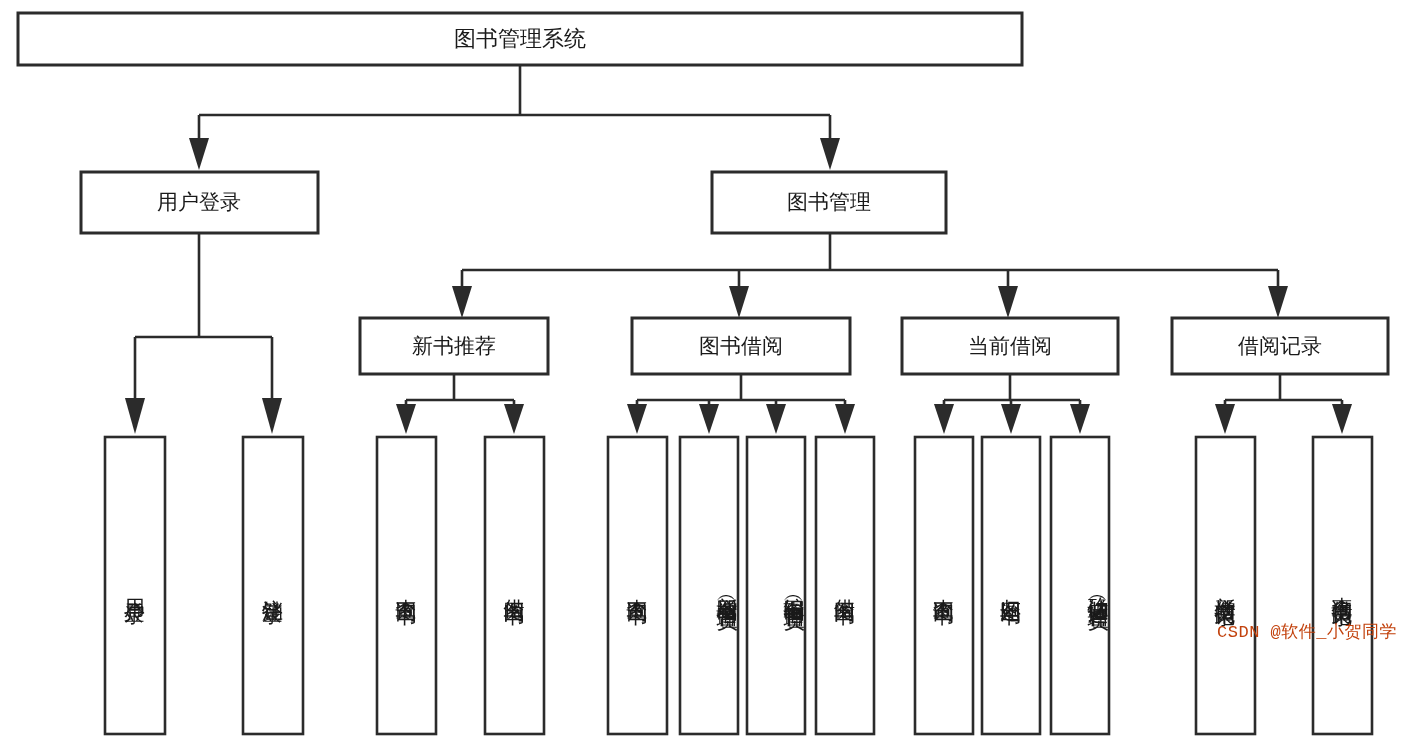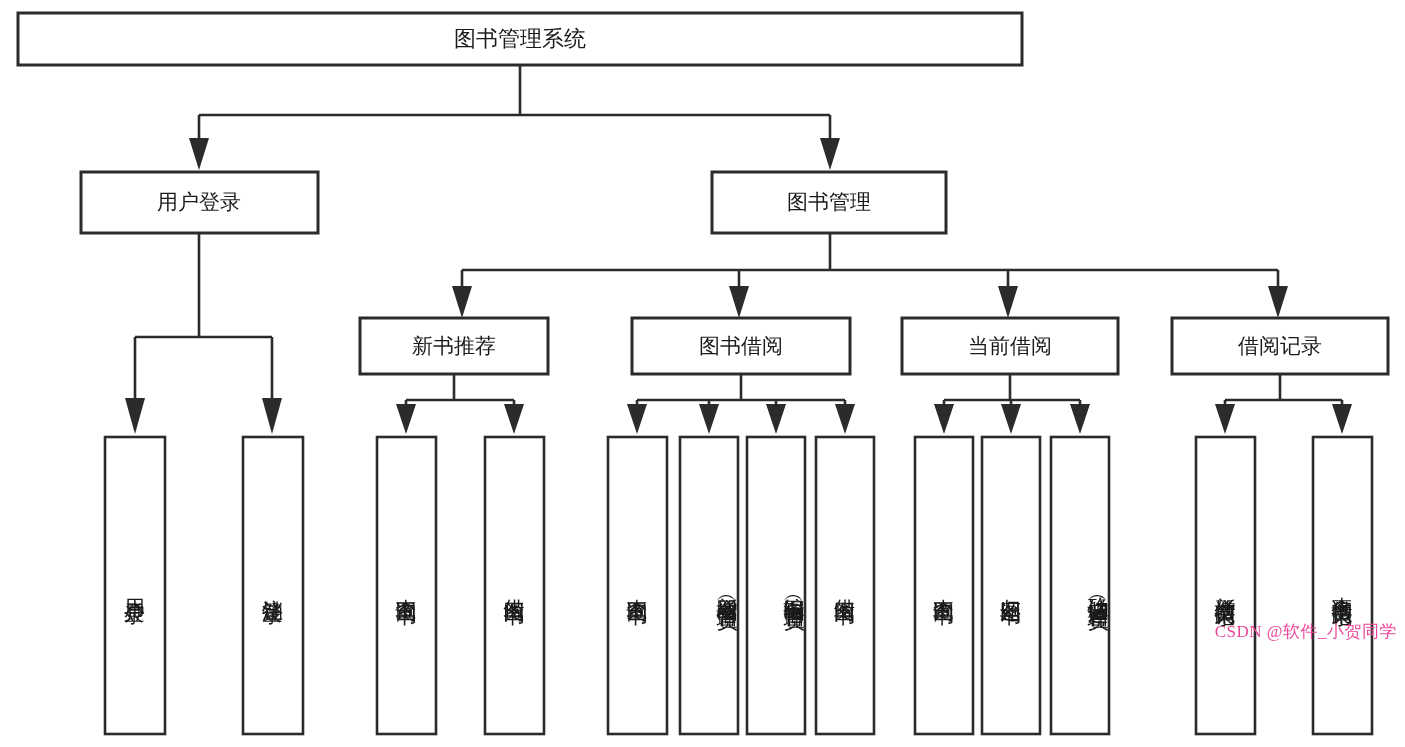--- a/index.html
+++ b/index.html
@@ -62,23 +62,23 @@
     letter-spacing: 2px;
     line-height: 1;
     text-align: center;
     white-space: nowrap;
     pointer-events: none;
   }
   .watermark {
     position: absolute;
     right: 8px;
     bottom: 4px;
-    font-family: Liberation Serif, serif;
+    font-family: Liberation Mono, monospace;
     font-size: 17px;
-    color: #ec4899;
+    color: #c2410c;
     letter-spacing: 0.5px;
     white-space: nowrap;
   }
 </style>
 </head>
 <body>
 
 <div id="diagram-root">
 
   <svg class="diagram-canvas" viewBox="0 0 1405 747">

